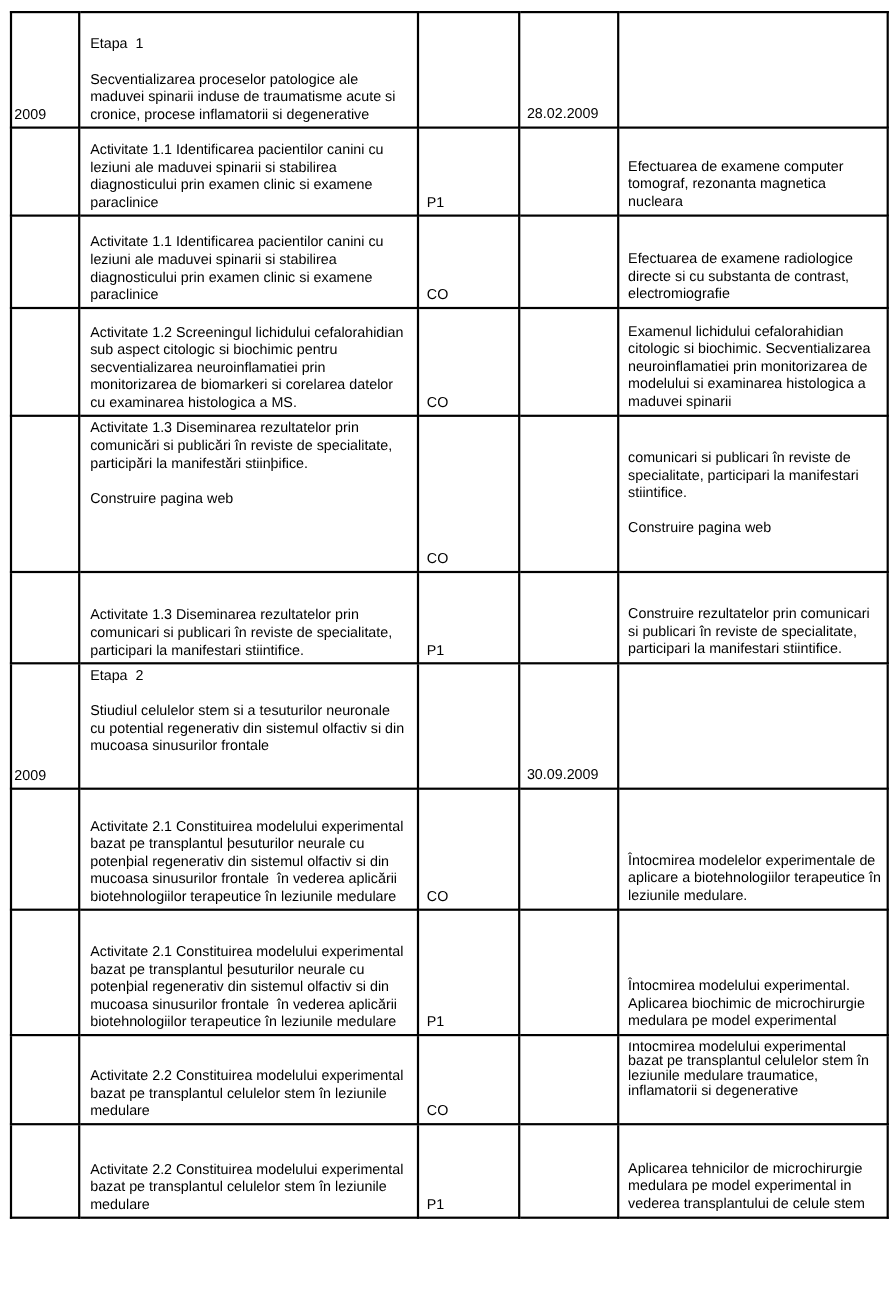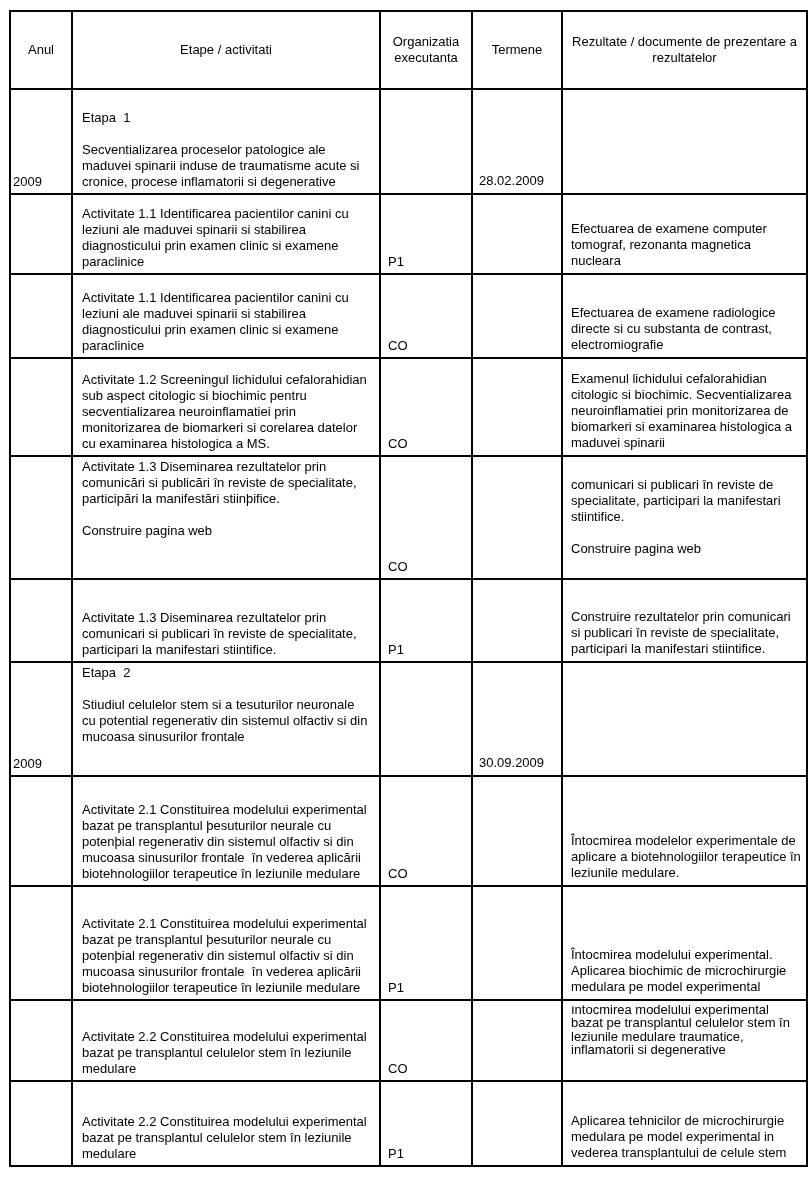--- a/index.html
+++ b/index.html
@@ -56,27 +56,20 @@
 <div class="page">
   <table class="plan">
     <colgroup>
       <col style="width:62px">
       <col style="width:308px">
       <col style="width:92px">
       <col style="width:90px">
       <col style="width:245px">
     </colgroup>
     <tbody>
-        <tr style="height:78px">
-      <th>Anul</th>
-      <th>Etape / activitati</th>
-      <th>Organizatia executanta</th>
-      <th>Termene</th>
-      <th>Rezultate / documente de prezentare a rezultatelor</th>
-    </tr>
     <tr style="height:105px">
       <td class="c-anul">2009</td>
       <td class="c-etape">Etapa  1
 
 Secventializarea proceselor patologice ale maduvei spinarii induse de traumatisme acute si cronice, procese inflamatorii si degenerative</td>
       <td class="c-org"></td>
       <td class="c-term">28.02.2009</td>
       <td class="c-rez"></td>
     </tr>
     <tr style="height:80px">
@@ -91,23 +84,23 @@
       <td class="c-etape">Activitate 1.1 Identificarea pacientilor canini cu leziuni ale maduvei spinarii si stabilirea diagnosticului prin examen clinic si examene paraclinice</td>
       <td class="c-org">CO</td>
       <td class="c-term"></td>
       <td class="c-rez">Efectuarea de examene radiologice directe si cu substanta de contrast, electromiografie</td>
     </tr>
     <tr style="height:98px">
       <td class="c-anul"></td>
       <td class="c-etape">Activitate 1.2 Screeningul lichidului cefalorahidian sub aspect citologic si biochimic pentru secventializarea neuroinflamatiei prin monitorizarea de biomarkeri si corelarea datelor cu examinarea histologica a MS.</td>
       <td class="c-org">CO</td>
       <td class="c-term"></td>
-      <td class="c-rez">Examenul lichidului cefalorahidian citologic si biochimic. Secventializarea neuroinflamatiei prin monitorizarea de biomarkeri si examinarea histologica a maduvei spinarii</td>
+      <td class="c-rez">Examenul lichidului cefalorahidian citologic si biochimic. Secventializarea neuroinflamatiei prin monitorizarea de modelului si examinarea histologica a maduvei spinarii</td>
     </tr>
-    <tr style="height:123px">
+    <tr style="height:142px">
       <td class="c-anul"></td>
       <td class="c-etape vtop">Activitate 1.3 Diseminarea rezultatelor prin comunicări si publicări în reviste de specialitate, participări la manifestări stiinþifice.
 
 Construire pagina web</td>
       <td class="c-org">CO</td>
       <td class="c-term"></td>
       <td class="c-rez vmid">comunicari si publicari în reviste de specialitate, participari la manifestari stiintifice.
 
 Construire pagina web</td>
     </tr>

